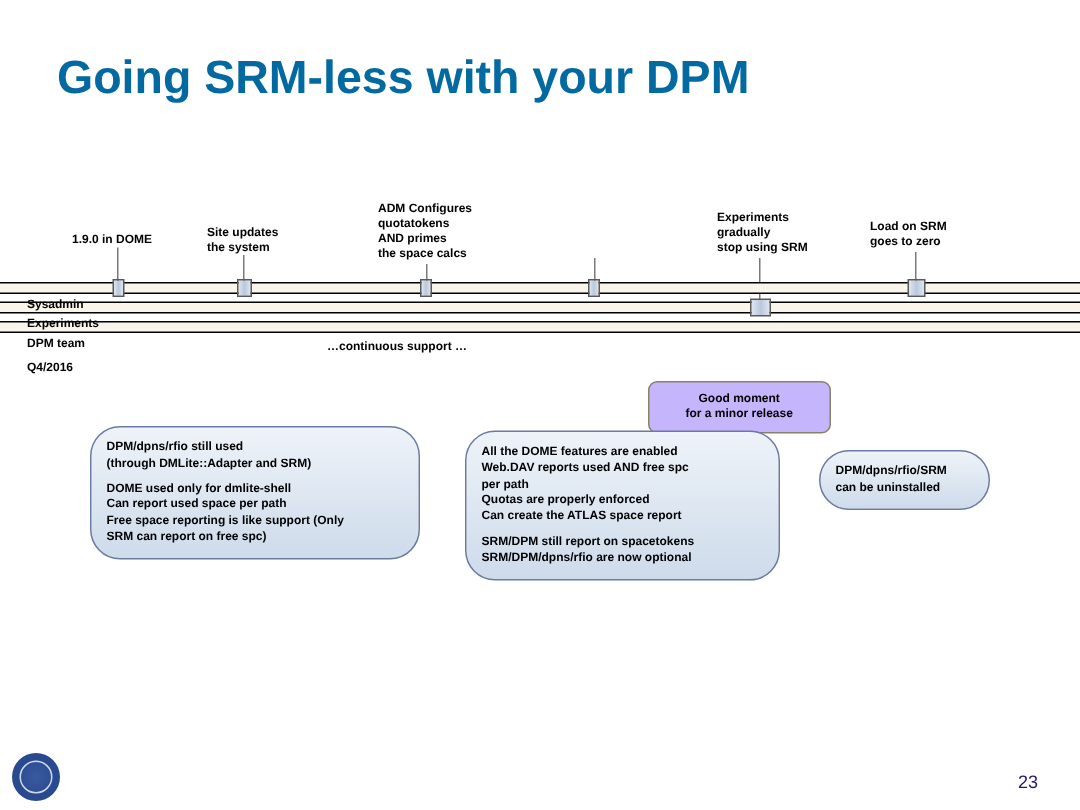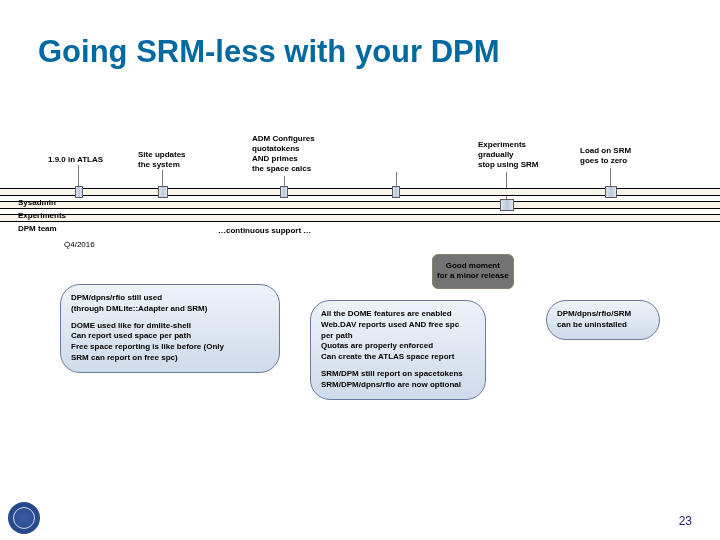--- a/index.html
+++ b/index.html
@@ -9,34 +9,34 @@
   .timeline { position: absolute; top: 188px; left: 0; width: 720px; height: 32px; }
   .tl-row { position: absolute; left: 0; width: 720px; height: 8px; background: #f9f5ea; border-top: 1px solid #000; border-bottom: 1px solid #000; }
   .tl-row.r1 { top: 0; }
   .tl-row.r2 { top: 13px; }
   .tl-row.r3 { top: 26px; }
   .tl-call { position: absolute; width: 8px; background: linear-gradient(to right, #dfe6ef 0%, #b9c8dd 50%, #dfe6ef 100%); border: 1px solid #5a5a5a; }
   .ann { position: absolute; font-size: 8px; font-weight: bold; color: #000; line-height: 1.25; }
   .row-lab { position: absolute; font-size: 8px; font-weight: bold; color: #000; }
   .cloud { position: absolute; background: linear-gradient(to bottom, #eef3f8 0%, #cedbeb 100%); border: 1px solid #6a7aa0; border-radius: 20px; padding: 8px 10px; font-size: 8px; font-weight: bold; color: #000; line-height: 1.35; }
   .cloud .gap { height: 6px; }
-  .bal { position: absolute; background: #737373; border: 1px solid #89826a; border-radius: 6px; padding: 6px 4px; font-size: 8px; font-weight: bold; color: #000; line-height: 1.3; text-align: center; }
-  .q4 { position: absolute; top: 240px; left: 18px; font-size: 8px; font-weight: normal; margin-left: 46px; }
+  .bal { position: absolute; background: #c4b5fd; border: 1px solid #89826a; border-radius: 6px; padding: 6px 24px; font-size: 8px; font-weight: bold; color: #000; line-height: 1.3; text-align: center; }
+  .q4 { position: absolute; top: 240px; left: 18px; font-size: 8px; font-weight: bold; }
   .logo { position: absolute; left: 8px; bottom: 6px; width: 32px; height: 32px; border-radius: 50%; background: #2a4a8f; display: flex; align-items: center; justify-content: center; }
   .logo-in { width: 22px; height: 22px; border-radius: 50%; border: 1px solid #cfd8ea; background: radial-gradient(circle, #3a5a9f 0%, #2a4a8f 100%); }
   .pagenum { position: absolute; right: 28px; bottom: 12px; font-size: 12px; color: #28166f; }
   .vline { position: absolute; width: 0; border-left: 1px solid #7a7a7a; }
 </style>
 </head>
 <body>
 
 <div class="slide">
   <div class="title">Going SRM-less with your DPM</div>
 
-  <div class="ann" style="top:155px; left:48px;">1.9.0 in ATLAS</div>
+  <div class="ann" style="top:155px; left:48px;">1.9.0 in DOME</div>
   <div class="ann" style="top:150px; left:138px;">Site updates<br>the system</div>
   <div class="ann" style="top:134px; left:252px;">ADM Configures<br>quotatokens<br>AND primes<br>the space calcs</div>
   <div class="ann" style="top:140px; left:478px;">Experiments<br>gradually<br>stop using SRM</div>
   <div class="ann" style="top:146px; left:580px;">Load on SRM<br>goes to zero</div>
 
   <div class="vline" style="left:78px; top:165px; height:24px;"></div>
   <div class="vline" style="left:162px; top:170px; height:18px;"></div>
   <div class="vline" style="left:284px; top:176px; height:12px;"></div>
   <div class="vline" style="left:396px; top:172px; height:16px;"></div>
   <div class="vline" style="left:506px; top:172px; height:28px;"></div>
@@ -62,27 +62,27 @@
   <div class="ann" style="top:226px; left:218px;">…continuous support …</div>
 
   <div class="q4">Q4/2016</div>
 
   <div class="bal" style="top:254px; left:432px;">Good moment<br>for a minor release</div>
 
   <div class="cloud" style="top:284px; left:60px; width:220px;">
     <div>DPM/dpns/rfio still used</div>
     <div>(through DMLite::Adapter and SRM)</div>
     <div class="gap"></div>
-    <div>DOME used like for dmlite-shell</div>
+    <div>DOME used only for dmlite-shell</div>
     <div>Can report used space per path</div>
-    <div>Free space reporting is like before (Only</div>
+    <div>Free space reporting is like support (Only</div>
     <div>SRM can report on free spc)</div>
   </div>
 
-  <div class="cloud" style="top:300px; left:310px; width:176px;">
+  <div class="cloud" style="top:287px; left:310px; width:210px;">
     <div>All the DOME features are enabled</div>
     <div>Web.DAV reports used AND free spc</div>
     <div>per path</div>
     <div>Quotas are properly enforced</div>
     <div>Can create the ATLAS space report</div>
     <div class="gap"></div>
     <div>SRM/DPM still report on spacetokens</div>
     <div>SRM/DPM/dpns/rfio are now optional</div>
   </div>
 

